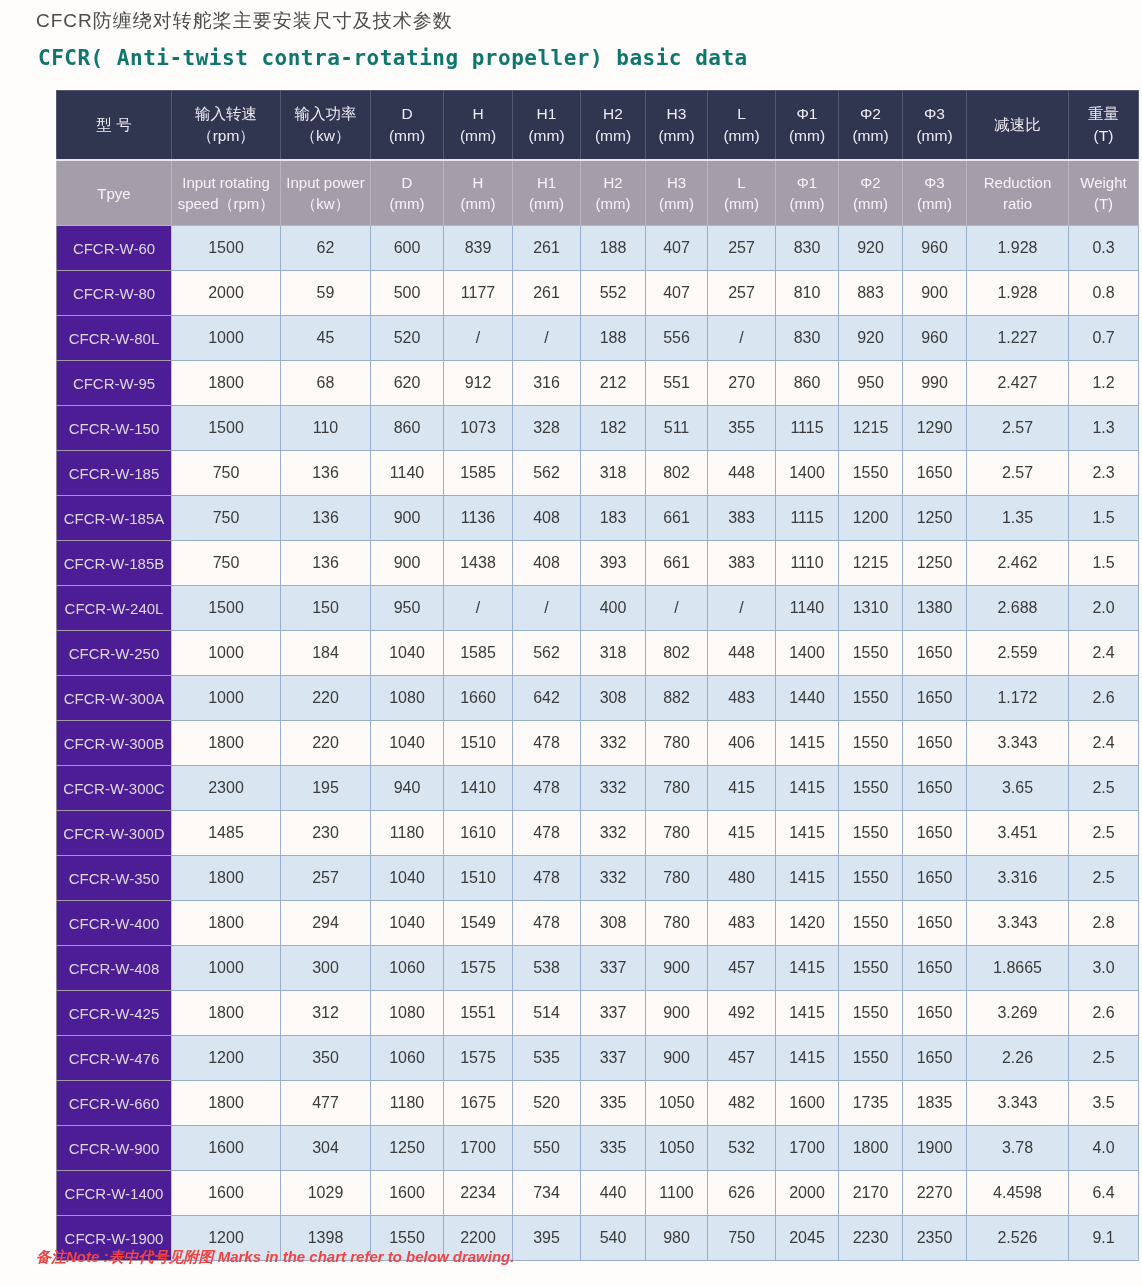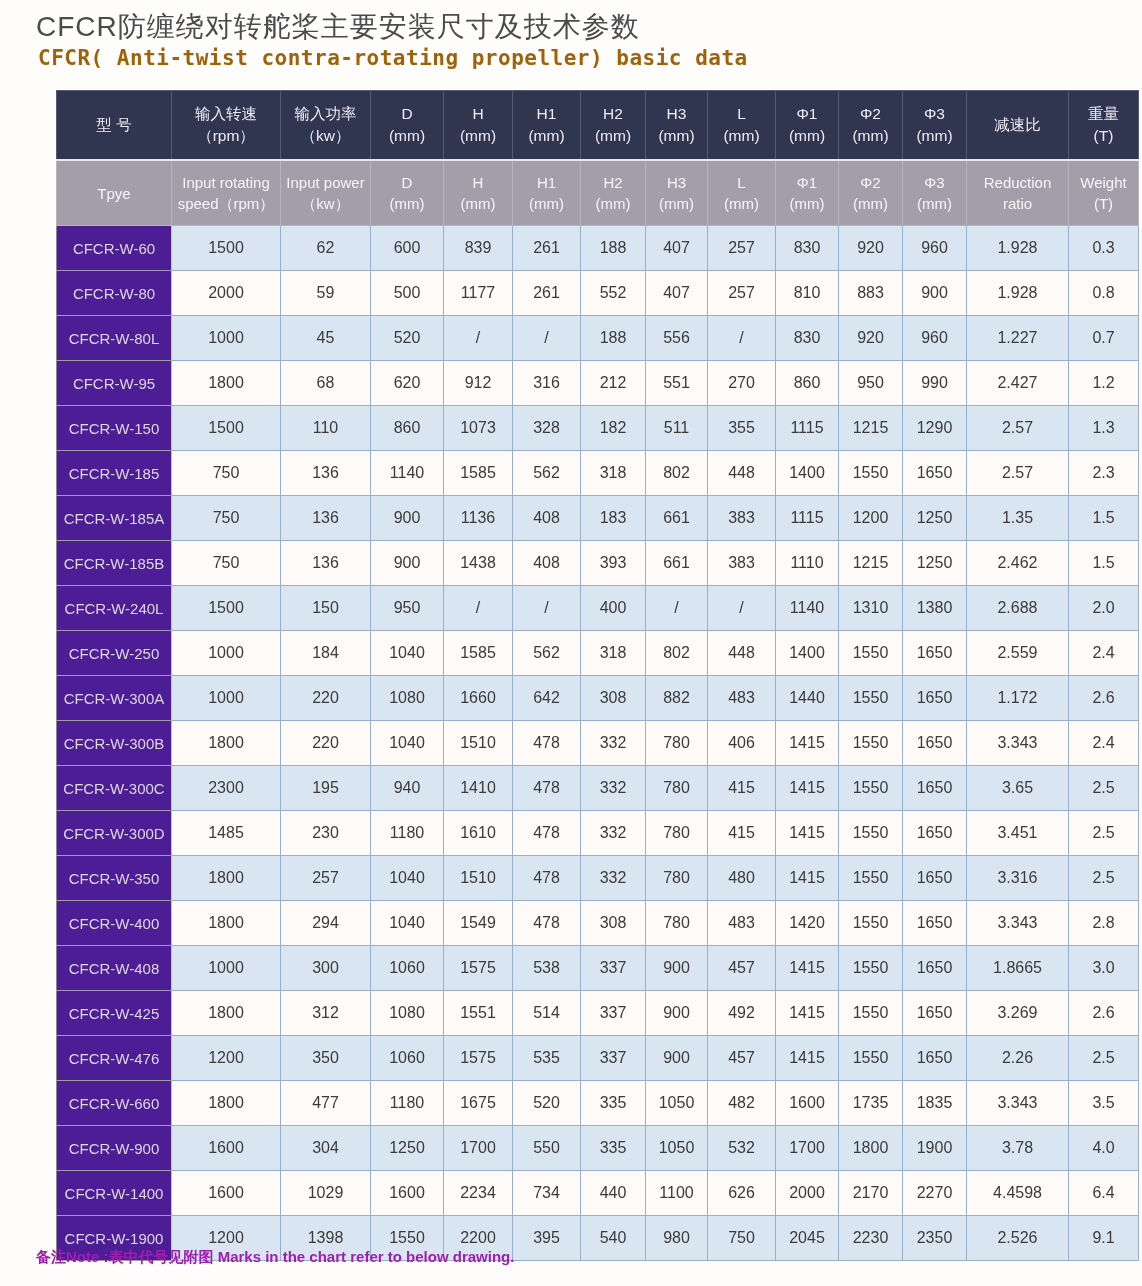--- a/index.html
+++ b/index.html
@@ -1,38 +1,38 @@
 <!DOCTYPE html>
 <html><head>
 <meta charset="utf-8">
 <style>
   html,body{margin:0;padding:0;background:#ffffff;}
   .page{position:relative;width:1142px;height:1286px;background:#fefdfc;overflow:hidden;
         font-family:"Liberation Sans",sans-serif;}
-  .title-zh{position:absolute;left:36px;top:8px;font-size:28px;color:#4b4b4b;letter-spacing:1px;}
-  .title-en{position:absolute;left:38px;top:46px;font-size:21px;font-weight:bold;color:#a16207;
+  .title-zh{position:absolute;left:36px;top:8px;font-size:19px;color:#4b4b4b;letter-spacing:1px;}
+  .title-en{position:absolute;left:38px;top:46px;font-size:21px;font-weight:bold;color:#0f766e;
             font-family:"DejaVu Sans Mono","Liberation Mono",monospace;letter-spacing:0.5px;}
   .spec-table{position:absolute;left:36px;top:90px;border-collapse:collapse;table-layout:fixed;margin-left:20px;}
   .spec-table th,.spec-table td{padding:0;margin:0;text-align:center;vertical-align:middle;
             font-weight:normal;overflow:hidden;}
   
   .hdr-zh th{background:#303550;color:#edebf3;font-size:15.5px;height:68px;
              border:1px solid #545a76;line-height:22px;}
   
   .hdr-en th{background:#a49eab;color:#f7f4f8;font-size:15px;height:64px;
              border:1px solid #b9b3bf;border-top:2px solid #e9e6ec;line-height:21px;}
   
   .spec-table tbody th.model{background:#4c1d95;color:#ded8df;font-size:15px;height:44px;
              border-top:1px solid #a29aa9;border-bottom:1px solid #a29aa9;
              border-left:1px solid #8b8494;border-right:1px solid #bcc6d8;}
   
   .spec-table tbody td{font-size:16px;color:#3b3b3b;height:44px;border:1px solid #98aecf;}
   .row-blue td{background:#d9e6f1;}
   .row-white td{background:#fdfaf7;}
-  .note{position:absolute;left:36px;top:1248px;font-size:15px;color:#a21caf;font-weight:bold;}
+  .note{position:absolute;left:36px;top:1248px;font-size:15px;color:#ef4444;font-weight:bold;font-style:italic;}
 </style>
 </head>
 <body>
 
 <div class="page">
   <div class="title-zh">CFCR防缠绕对转舵桨主要安装尺寸及技术参数</div>
   <div class="title-en">CFCR( Anti-twist contra-rotating propeller) basic data</div>
 
   <table class="spec-table" id="spec-table">
     <colgroup id="spec-cols">

